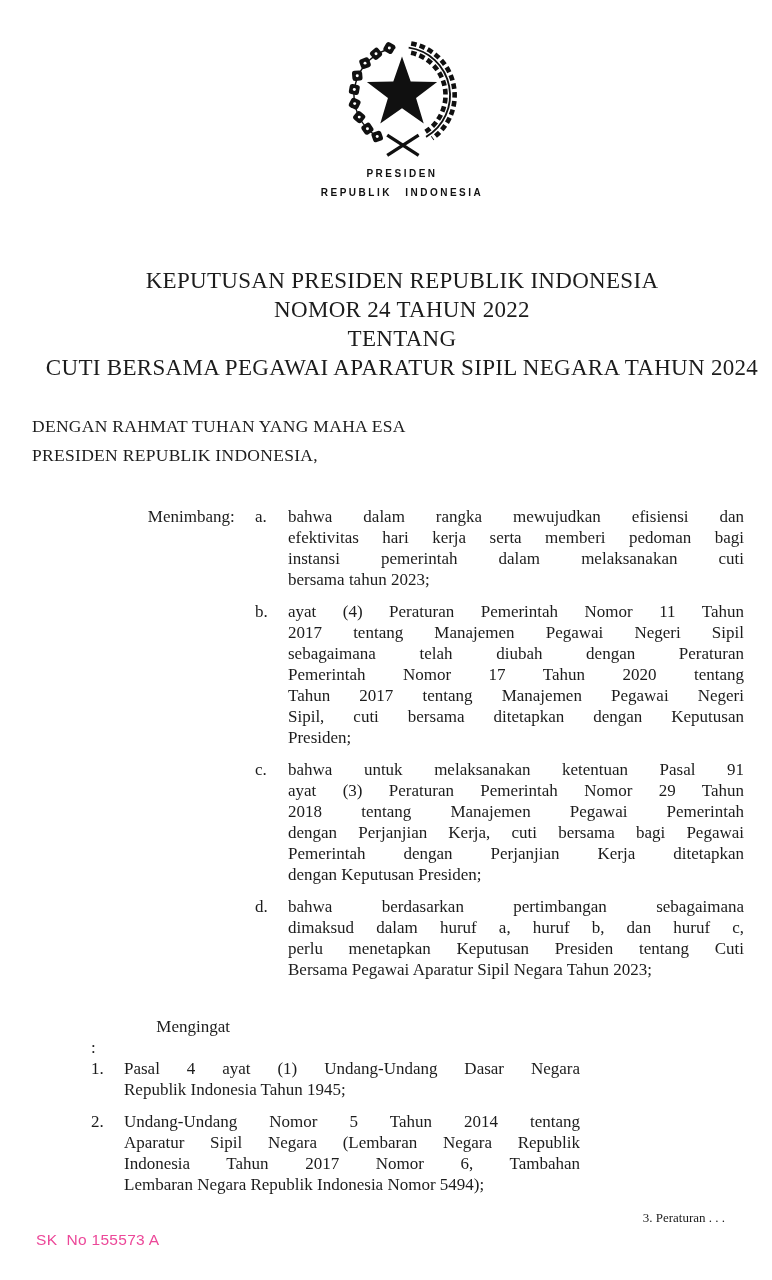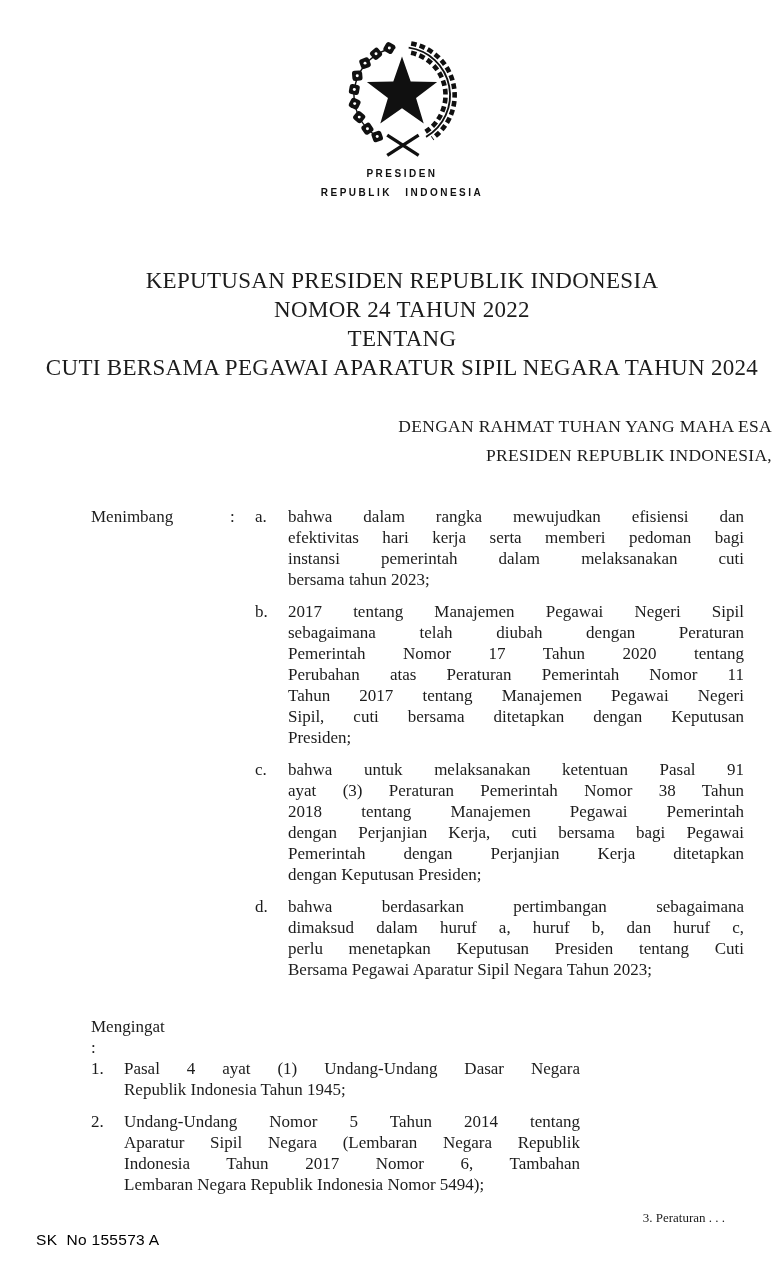--- a/index.html
+++ b/index.html
@@ -22,27 +22,27 @@
     font-size: 10px;
     letter-spacing: 2.5px;
     line-height: 19px;
     color: #111;
   }
   .org-caption.second { word-spacing: 8px; }
   
   .title-block { margin-top: 64px; }
   .title-line { font-size: 23px; line-height: 29px; letter-spacing: 0.3px; }
   
-  .motto-block { margin-left: 32px; width: 740px; text-align: right; margin-top: 30px; }
+  .motto-block { margin-left: 32px; width: 740px; text-align: left; margin-top: 30px; }
   .motto-line { font-size: 17.5px; line-height: 29px; letter-spacing: 0.3px; }
   
   .section { display: flex; margin-left: 91px; width: 653px; font-size: 17px; }
   .section-menimbang { margin-top: 36px; }
   .section-mengingat { margin-top: 36px; flex-direction: column; }
-  .sec-label { width: 139px; line-height: 21px; }
+  .sec-label { width: 139px; line-height: 21px; text-align: right; }
   .sec-colon { width: 25px; line-height: 21px; }
   .sec-items { width: 489px; }
   .item { display: flex; margin-bottom: 11px; }
   .item:last-child { margin-bottom: 0; }
   .item-marker { width: 25px; line-height: 21px; }
   .item-text { width: 464px; line-height: 21px; }
   .tline { text-align: justify; text-align-last: justify; line-height: 21px; margin-left: 8px; }
   .tline.last { text-align-last: left; }
   
   .catchword {
@@ -53,21 +53,21 @@
     line-height: 21px;
   }
   .sk-number {
     position: absolute;
     left: 36px;
     top: 1231px;
     font-family: "Liberation Sans", sans-serif;
     font-size: 15.5px;
     letter-spacing: 0.3px;
     white-space: pre;
-    color: #000000;
+    color: #ec4899;
   }
 </style>
 </head>
 <body>
 
 <div class="page">
 
   <div class="center-col emblem-wrap">
     <svg width="122" height="122" viewBox="0 0 124 132" aria-hidden="true">
       <g fill="#101010" stroke="none">
@@ -155,34 +155,34 @@
         <div class="item-text">
             <div class="tline">bahwa dalam rangka mewujudkan efisiensi dan</div>
             <div class="tline">efektivitas hari kerja serta memberi pedoman bagi</div>
             <div class="tline">instansi pemerintah dalam melaksanakan cuti</div>
             <div class="tline last">bersama tahun 2023;</div>
           </div>
       </div>
       <div class="item">
         <div class="item-marker">b.</div>
         <div class="item-text">
+            <div class="tline">ayat (4) Peraturan Pemerintah Nomor 11 Tahun</div>
             <div class="tline">2017 tentang Manajemen Pegawai Negeri Sipil</div>
             <div class="tline">sebagaimana telah diubah dengan Peraturan</div>
             <div class="tline">Pemerintah Nomor 17 Tahun 2020 tentang</div>
-            <div class="tline">Perubahan atas Peraturan Pemerintah Nomor 11</div>
             <div class="tline">Tahun 2017 tentang Manajemen Pegawai Negeri</div>
             <div class="tline">Sipil, cuti bersama ditetapkan dengan Keputusan</div>
             <div class="tline last">Presiden;</div>
           </div>
       </div>
       <div class="item">
         <div class="item-marker">c.</div>
         <div class="item-text">
             <div class="tline">bahwa untuk melaksanakan ketentuan Pasal 91</div>
-            <div class="tline">ayat (3) Peraturan Pemerintah Nomor 38 Tahun</div>
+            <div class="tline">ayat (3) Peraturan Pemerintah Nomor 29 Tahun</div>
             <div class="tline">2018 tentang Manajemen Pegawai Pemerintah</div>
             <div class="tline">dengan Perjanjian Kerja, cuti bersama bagi Pegawai</div>
             <div class="tline">Pemerintah dengan Perjanjian Kerja ditetapkan</div>
             <div class="tline last">dengan Keputusan Presiden;</div>
           </div>
       </div>
       <div class="item">
         <div class="item-marker">d.</div>
         <div class="item-text">
             <div class="tline">bahwa berdasarkan pertimbangan sebagaimana</div>

